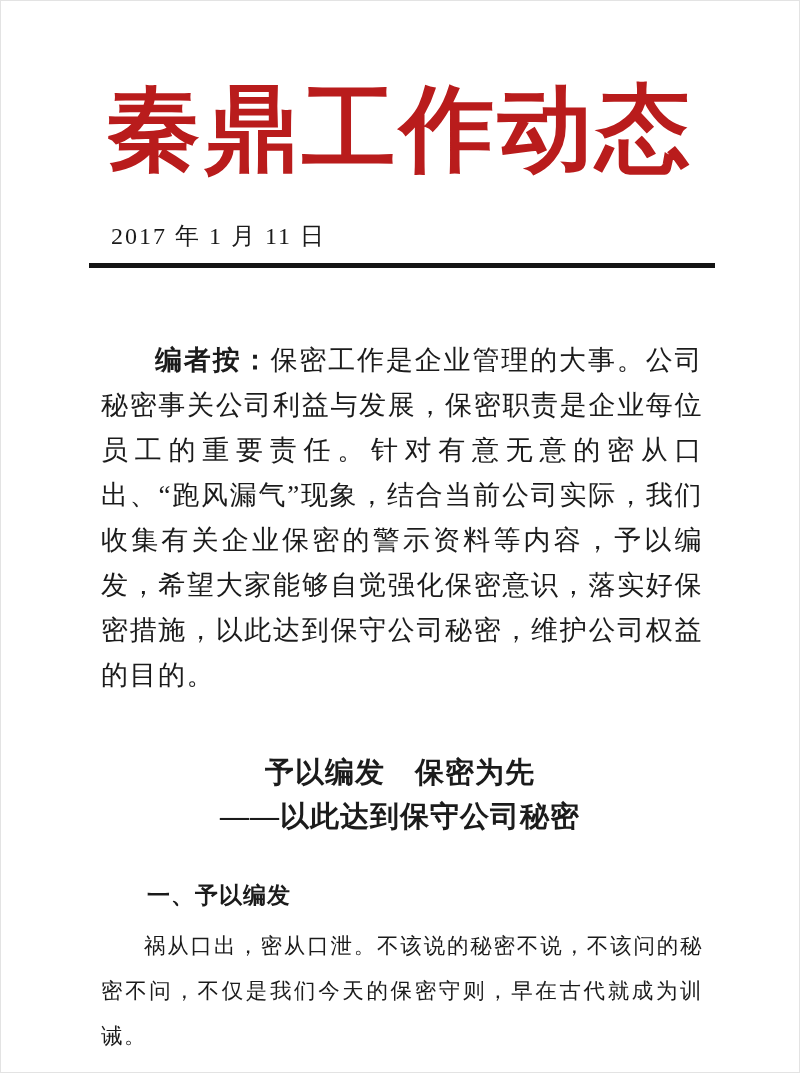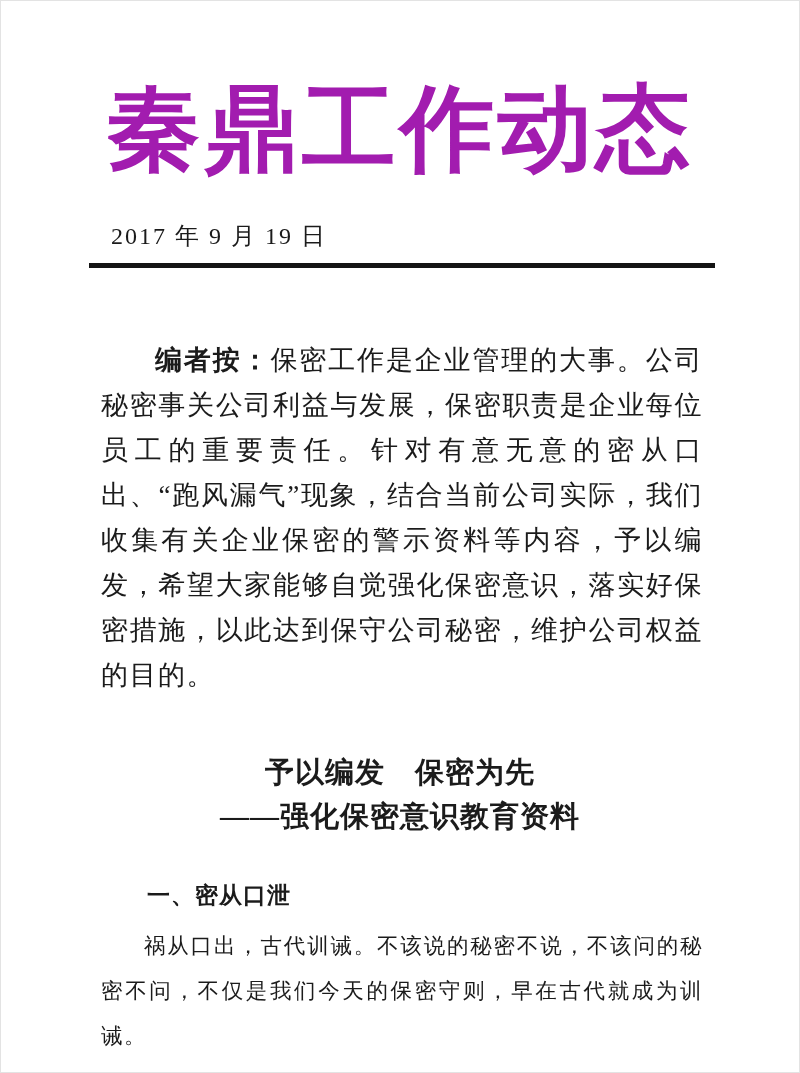--- a/index.html
+++ b/index.html
@@ -18,21 +18,21 @@
 
   
   .masthead {
     margin-top: 76px;
     text-align: center;
     font-family: "Liberation Sans", "DejaVu Sans", sans-serif;
     font-weight: 900;
     font-size: 94px;
     line-height: 1.1;
     letter-spacing: 4px;
-    color: #a21caf;
+    color: #b91c1c;
     white-space: nowrap;
   }
 
   
   .issue {
     margin-top: 26px;
     text-align: center;
     font-family: "Liberation Sans", "DejaVu Sans", sans-serif;
     font-weight: bold;
     font-size: 34px;
@@ -112,31 +112,31 @@
 </style>
 </head>
 <body>
 
 <div class="page">
 
   <h1 class="masthead">秦鼎工作动态</h1>
 
 
   <div class="meta-row">
-    <span class="pub-date">2017 年 9 月 19 日</span>
+    <span class="pub-date">2017 年 1 月 11 日</span>
   </div>
 
   <div class="rule"></div>
 
   <p class="editor-note">
     <span class="editor-label">编者按：</span><span>保密工作是企业管理的大事。公司秘密事关公司利益与发展，保密职责是企业每位员工的重要责任。针对有意无意的密从口出、“跑风漏气”现象，结合当前公司实际，我们收集有关企业保密的警示资料等内容，予以编发，希望大家能够自觉强化保密意识，落实好保密措施，以此达到保守公司秘密，维护公司权益的目的。</span>
   </p>
 
   <div class="article-title">
     <div>予以编发　保密为先</div>
-    <div>——强化保密意识教育资料</div>
+    <div>——以此达到保守公司秘密</div>
   </div>
 
-  <h3 class="section-heading">一、密从口泄</h3>
+  <h3 class="section-heading">一、予以编发</h3>
 
-  <p class="body-para">祸从口出，古代训诫。不该说的秘密不说，不该问的秘密不问，不仅是我们今天的保密守则，早在古代就成为训诫。</p>
+  <p class="body-para">祸从口出，密从口泄。不该说的秘密不说，不该问的秘密不问，不仅是我们今天的保密守则，早在古代就成为训诫。</p>
 
 </div>
 
 </body></html>

